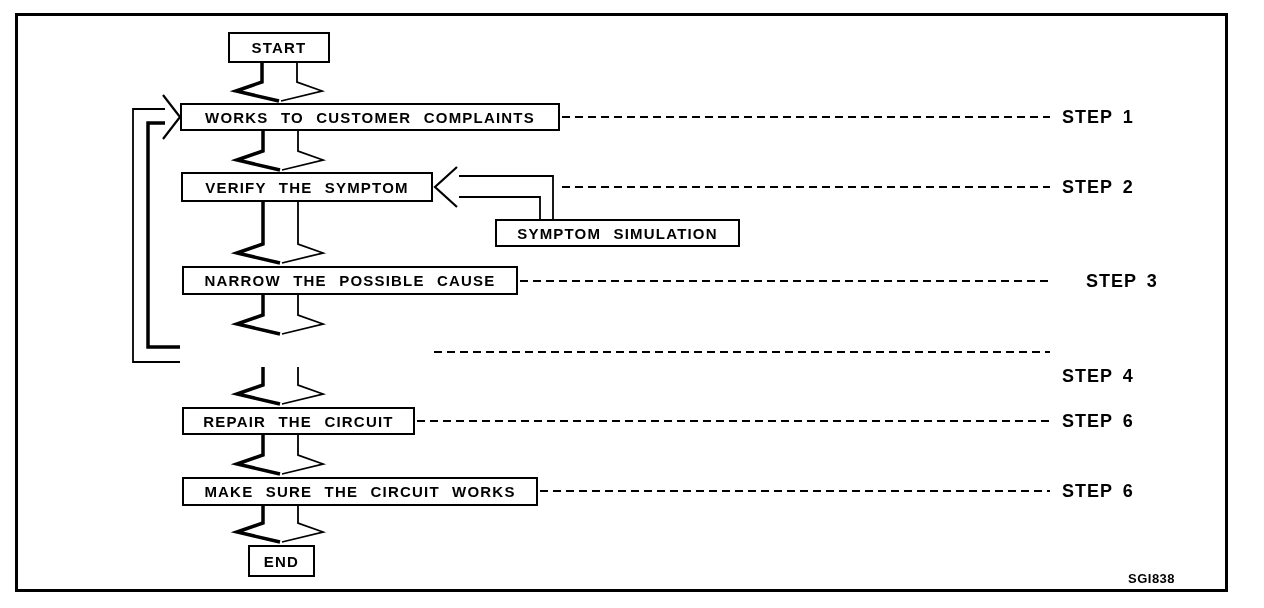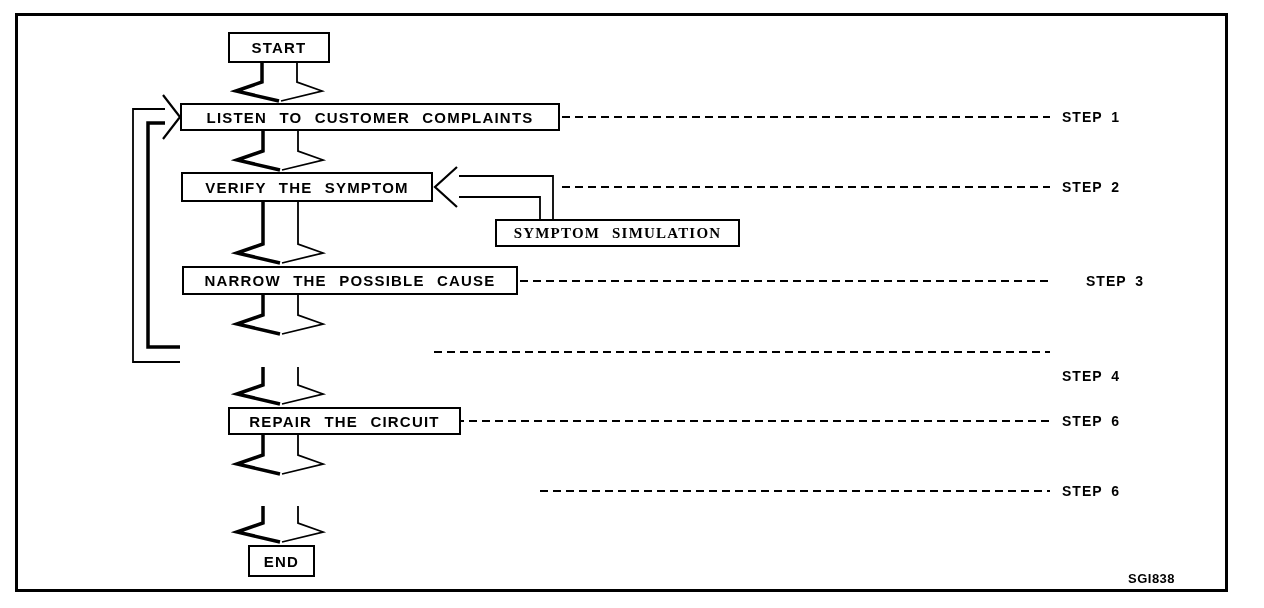--- a/index.html
+++ b/index.html
@@ -14,21 +14,21 @@
   svg.connectors path.dash{stroke-width:1.8px;stroke-dasharray:8 5;}
   .node{
     position:absolute;background:#fff;border:2px solid #000;
     display:flex;align-items:center;justify-content:center;
     font-size:15px;font-weight:bold;letter-spacing:1.2px;word-spacing:7px;
     white-space:nowrap;box-sizing:border-box;
   }
   .node.heavy{border-width:3px;}
   .step-label{
     position:absolute;left:1062px;width:80px;height:18px;
-    font-size:14px;font-weight:bold;letter-spacing:1px;word-spacing:4px;
+    font-size:18px;font-weight:bold;letter-spacing:1px;word-spacing:4px;
     display:flex;align-items:center;white-space:nowrap;
   }
   .fig-code{
     position:absolute;left:1128px;top:571px;width:70px;height:16px;
     font-size:13px;font-weight:bold;letter-spacing:0.5px;
   }
 </style>
 </head>
 <body>
 
@@ -84,31 +84,32 @@
       <path class="dash" d="M562,187 H1050"></path>
       <path class="dash" d="M520,281 H1050"></path>
       <path class="dash" d="M434,352 H1050"></path>
       <path class="dash" d="M417,421 H1050"></path>
       <path class="dash" d="M540,491 H1050"></path>
     </g>
   </svg>
 
   <div class="node" style="left:228px;top:32px;width:102px;height:31px;">START</div>
 
-  <div class="node" style="left:180px;top:103px;width:380px;height:28px;">LISTEN TO CUSTOMER COMPLAINTS</div>
+  <div class="node" style="left:180px;top:103px;width:380px;height:28px;">WORKS TO CUSTOMER COMPLAINTS</div>
 
   <div class="node" style="left:181px;top:172px;width:252px;height:30px;">VERIFY THE SYMPTOM</div>
 
-  <div class="node" style="left:495px;top:219px;width:245px;height:28px;font-family:Liberation Serif, serif;">SYMPTOM SIMULATION</div>
+  <div class="node" style="left:495px;top:219px;width:245px;height:28px;">SYMPTOM SIMULATION</div>
 
   <div class="node" style="left:182px;top:266px;width:336px;height:29px;">NARROW THE POSSIBLE CAUSE</div>
 
 
-  <div class="node" style="left:182px;top:407px;width:233px;height:28px;margin-left:46px;">REPAIR THE CIRCUIT</div>
+  <div class="node" style="left:182px;top:407px;width:233px;height:28px;">REPAIR THE CIRCUIT</div>
 
+  <div class="node" style="left:182px;top:477px;width:356px;height:29px;">MAKE SURE THE CIRCUIT WORKS</div>
 
   <div class="node" style="left:248px;top:545px;width:67px;height:32px;">END</div>
 
   <div class="step-label" style="top:108px;">STEP 1</div>
   <div class="step-label" style="top:178px;">STEP 2</div>
   <div class="step-label" style="top:272px;margin-left:24px;">STEP 3</div>
   <div class="step-label" style="top:343px;margin-top:24px;">STEP 4</div>
   <div class="step-label" style="top:412px;">STEP 6</div>
   <div class="step-label" style="top:482px;">STEP 6</div>
 

